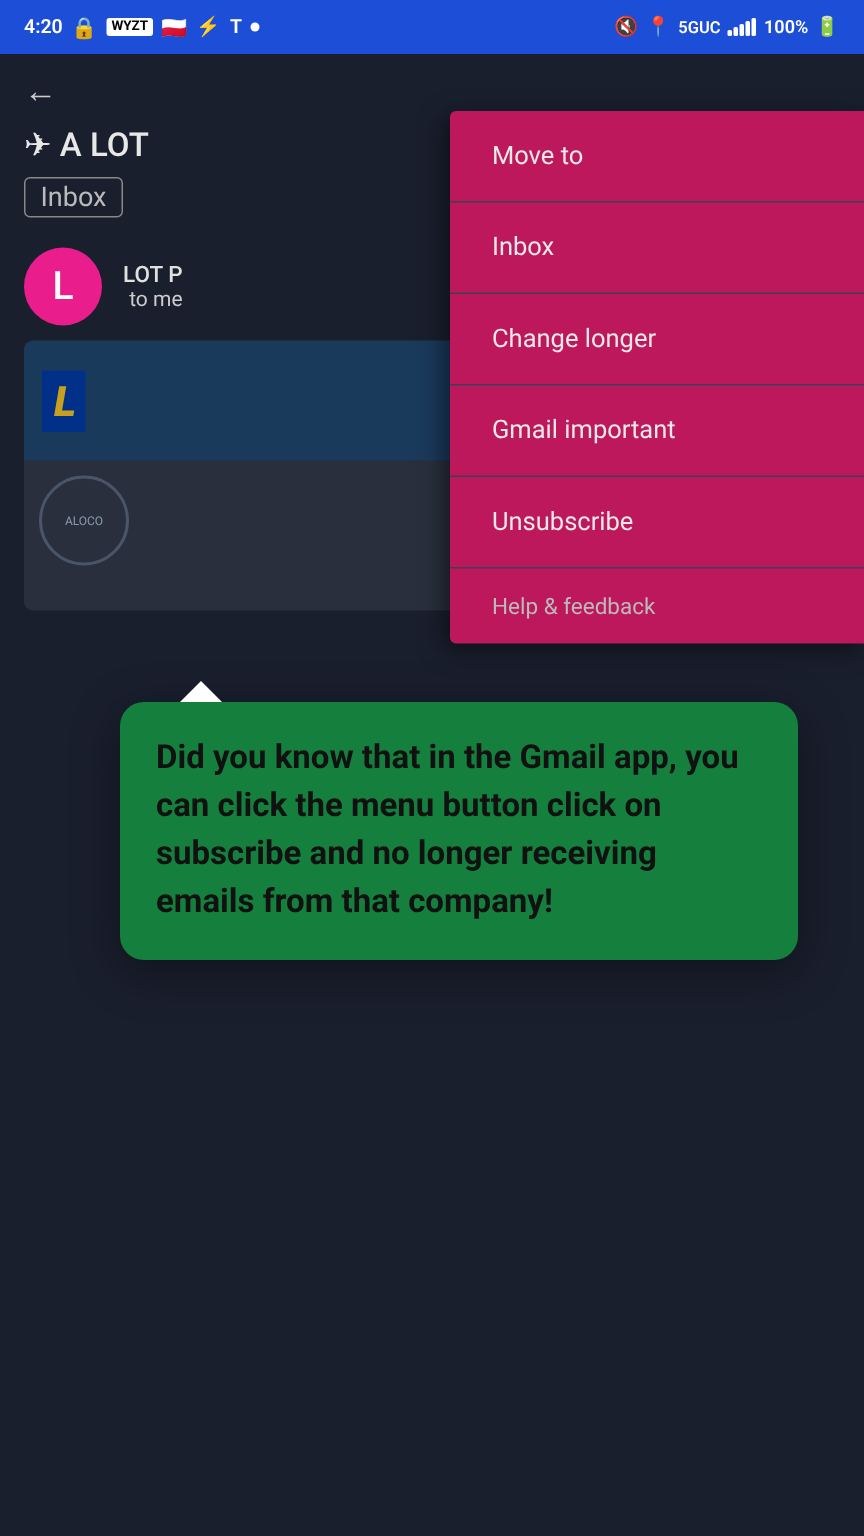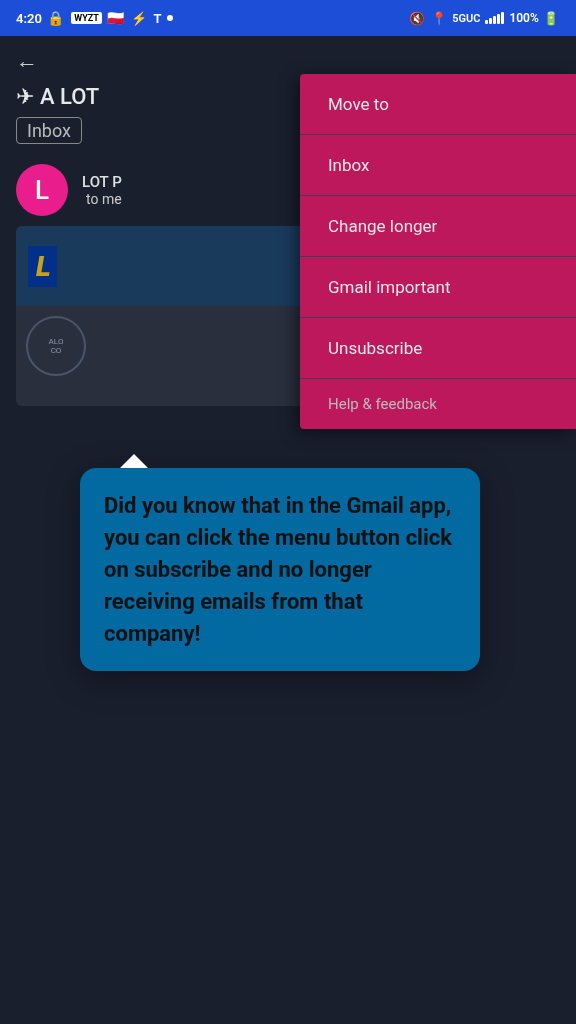--- a/index.html
+++ b/index.html
@@ -144,21 +144,21 @@
       padding: 10px;
       gap: 10px;
       height: 100px;
     }
     .circle-badge {
       width: 60px;
       height: 60px;
       border-radius: 50%;
       border: 2px solid #4a5568;
       display: flex;
-      flex-direction: column;
+      flex-direction: row;
       align-items: center;
       justify-content: center;
       font-size: 9px;
       color: #8a9baa;
       flex-shrink: 0;
     }
     .circle-badge-text {
       font-size: 8px;
       color: #8a9baa;
     }
@@ -189,22 +189,22 @@
       color: #bbb;
       font-size: 15px;
       cursor: pointer;
     }
 
     
     .tooltip-bubble {
       position: absolute;
       top: 468px;
       left: 80px;
-      width: 400px;
-      background: #0369a1;
+      width: 452px;
+      background: #15803d;
       border-radius: 16px;
       padding: 22px 24px 22px 24px;
       z-index: 200;
       box-shadow: 0 8px 32px rgba(0,0,0,0.4);
     }
     .tooltip-bubble::before {
       content: '';
       position: absolute;
       top: -14px;
       left: 40px;

